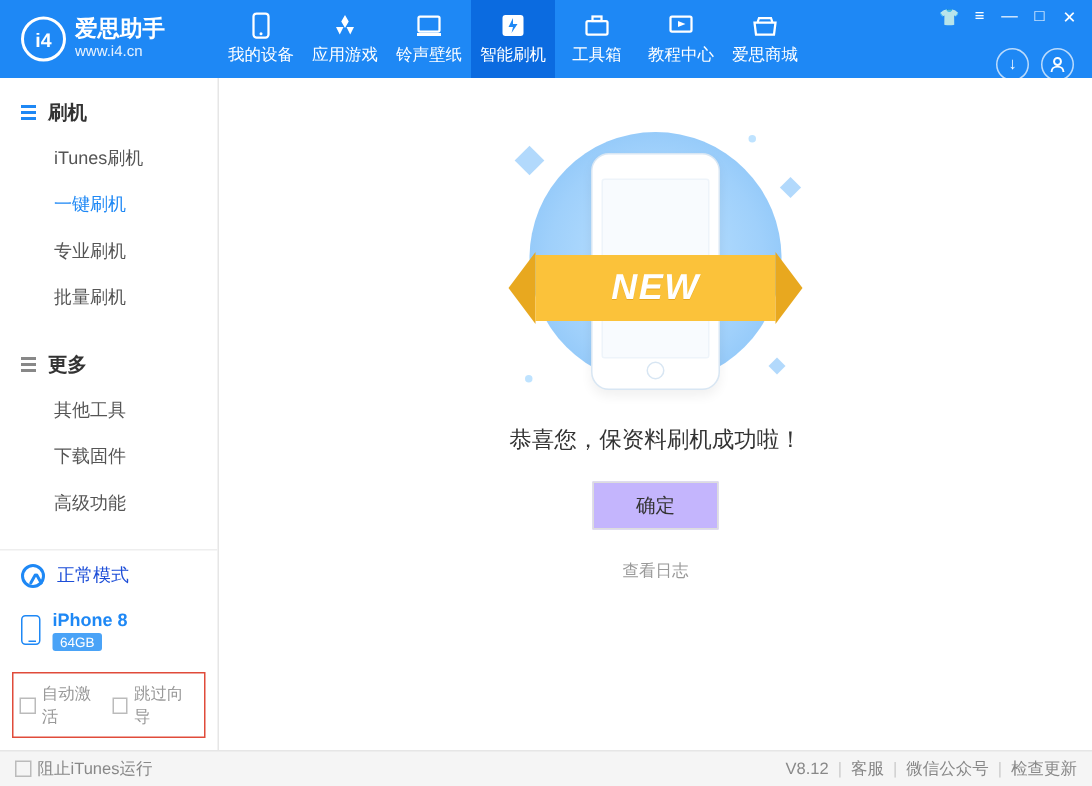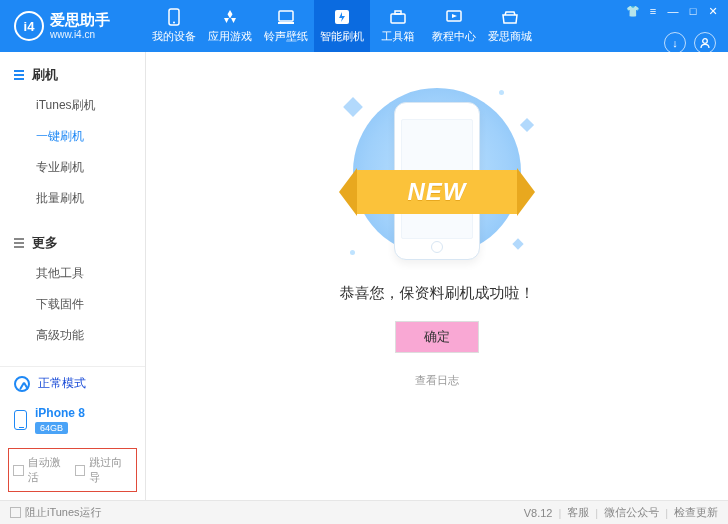--- a/index.html
+++ b/index.html
@@ -60,21 +60,21 @@
     .rib-l,.rib-r{width:0;height:0;border-top:24px solid transparent;border-bottom:24px solid transparent;}
     .rib-l{border-right:18px solid #e8a81f;}
     .rib-r{border-left:18px solid #e8a81f;}
     .rib-c{background:#fbc23a;height:44px;flex:1;max-width:160px;display:flex;align-items:center;justify-content:center;color:#fff;font-weight:900;font-size:24px;font-style:italic;letter-spacing:1px; text-shadow:0 1px 0 #e8a81f;}
     .spark{position:absolute;width:14px;height:14px;transform:rotate(45deg);background:#9fd0fb;opacity:.8;}
     .s1{top:20px;left:24px;} .s2{top:40px;right:20px;width:10px;height:10px;} .s3{top:160px;right:30px;width:8px;height:8px;}
     .dot{position:absolute;width:5px;height:5px;background:#bfe3ff;border-radius:50%;}
     .d1{top:10px;right:48px;} .d2{top:170px;left:28px;}
 
     .msg{margin-top:18px;font-size:15px;color:#333;}
-    .ok-btn{margin-top:18px;border:1px solid #ddd;background:#f9a8d4;padding:6px 28px;font-size:13px;color:#333;cursor:pointer;}
+    .ok-btn{margin-top:18px;border:1px solid #ddd;background:#c4b5fd;padding:6px 28px;font-size:13px;color:#333;cursor:pointer;}
     .log-link{margin-top:20px;font-size:11px;color:#999;cursor:pointer;}
 
     .footer{height:24px;background:#f5f5f5;border-top:1px solid #e6e6e6;display:flex;align-items:center;padding:0 10px;color:#888;font-size:11px;}
     .footer .right{margin-left:auto;display:flex;gap:6px;align-items:center;}
     .sep{color:#ccc;}
   </style>
 </head>
 <body>
 
 <div class="header">

